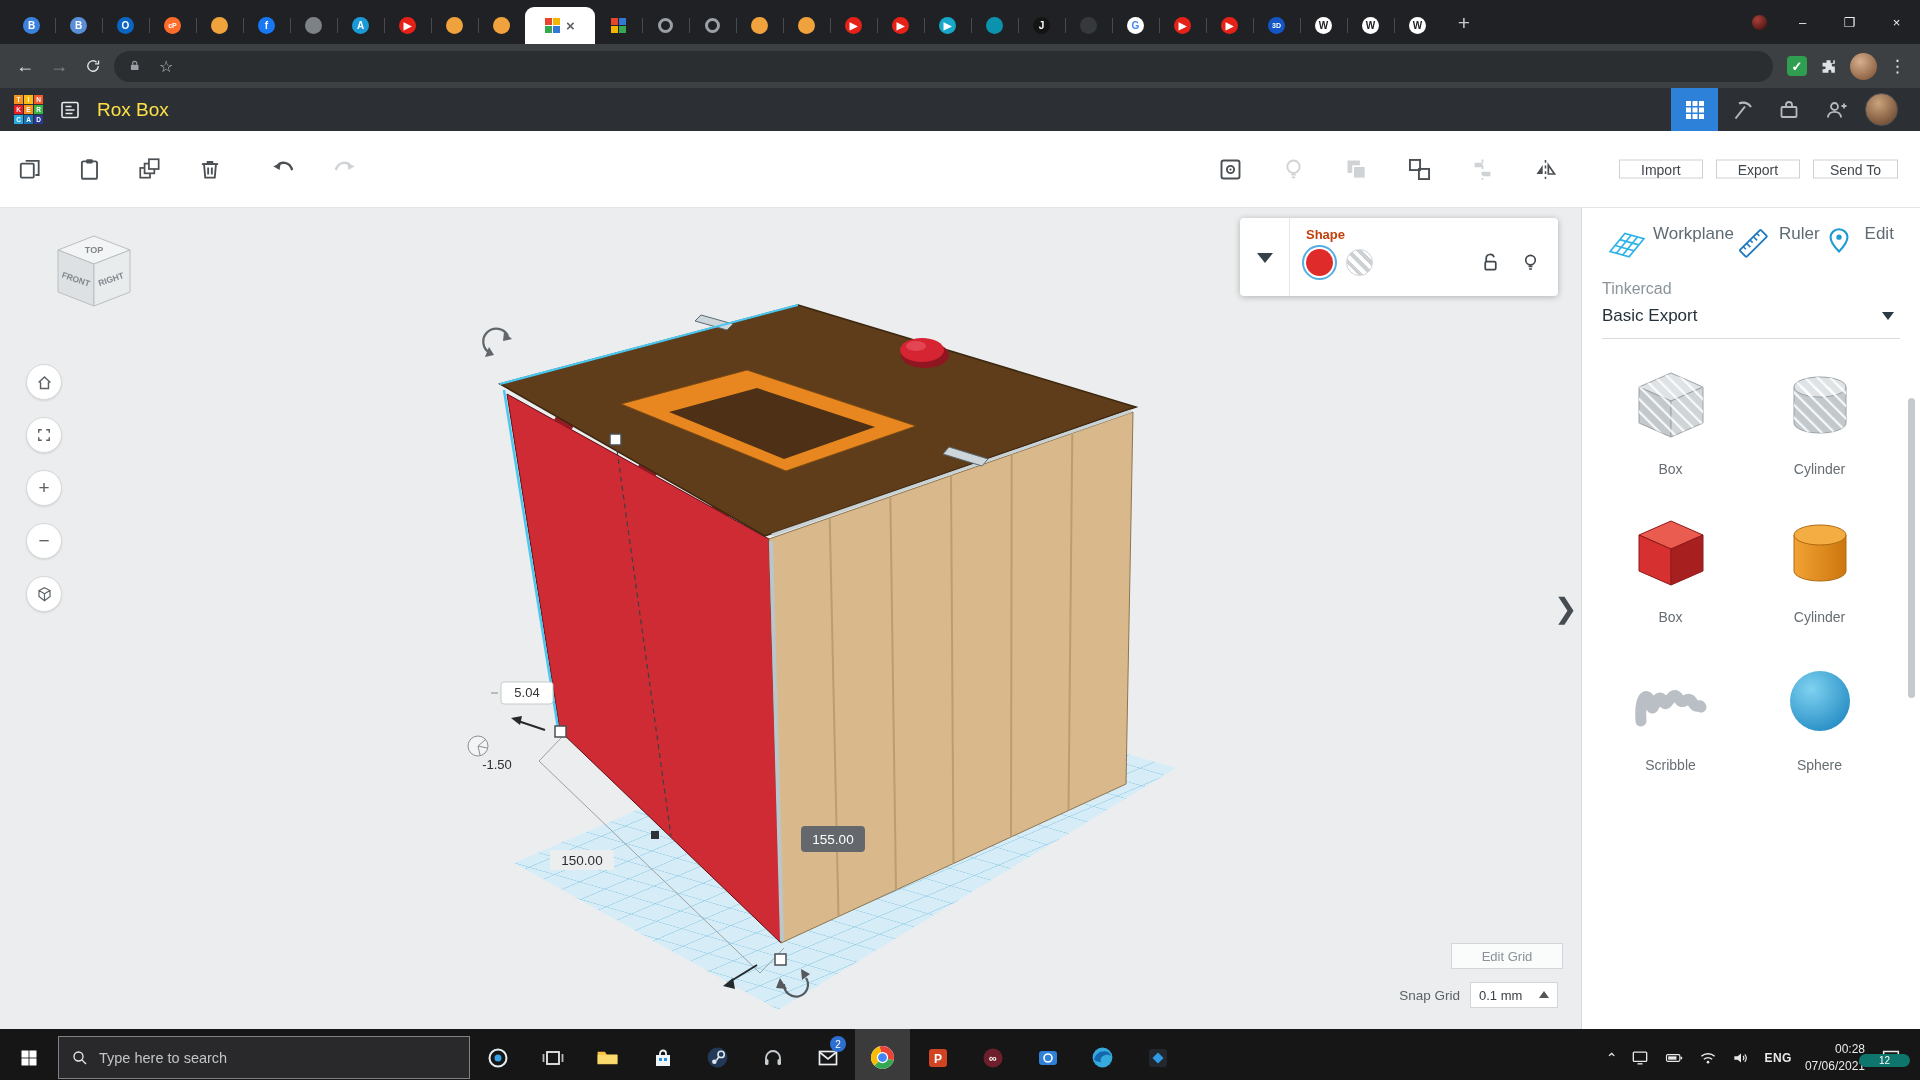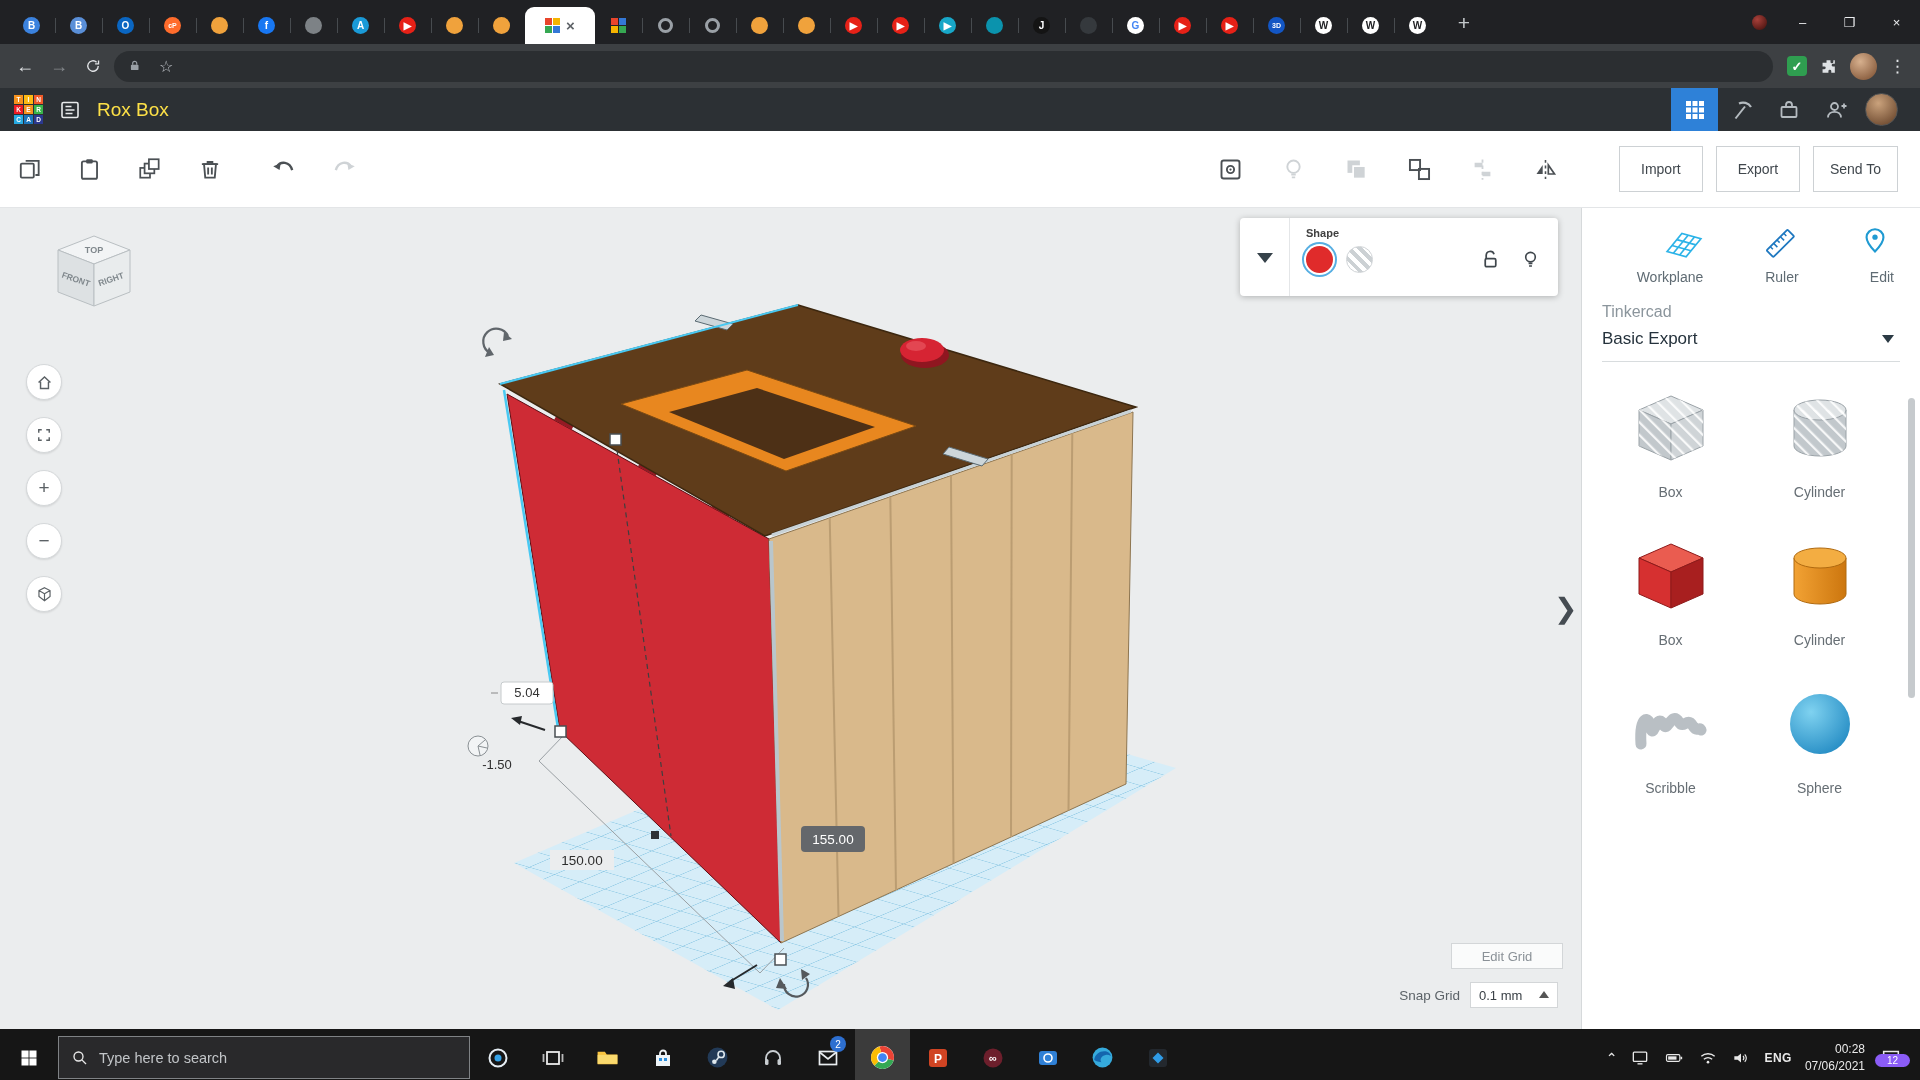--- a/index.html
+++ b/index.html
@@ -43,49 +43,49 @@
 .tc-btn{width:47px;height:43px;display:flex;align-items:center;justify-content:center}
 .tc-btn.blue{background:#2e81d8}
 .avatar-lg{width:33px;height:33px;border-radius:50%;background:radial-gradient(circle at 40% 30%,#caa27c,#5d3a22);margin:0 8px 0 6px;border:1px solid #555}
 
 
 .edit-toolbar{height:77px;background:#fff;position:relative;display:flex;align-items:center;border-bottom:1px solid #e3e5e7}
 .tg-left{display:flex;align-items:center;gap:28px;padding-left:14px}
 .tool-btn{width:32px;height:32px;display:flex;align-items:center;justify-content:center}
 .tg-mid{position:absolute;left:1214px;top:0;height:100%;display:flex;align-items:center;gap:31px}
 .tb-buttons{position:absolute;right:22px;top:50%;transform:translateY(-50%);display:flex;gap:13px}
-.tb-btn{height:46px;min-width:84px;padding:0 16px;background:#fff;border:1px solid #cdd1d4;color:#40474d;font-size:14px;display:flex;align-items:center;justify-content:center}
+.tb-btn{height:19px;min-width:84px;padding:0 16px;background:#fff;border:1px solid #cdd1d4;color:#40474d;font-size:14px;display:flex;align-items:center;justify-content:center}
 
 
 .workspace{display:flex;height:821px}
 .canvas-area{position:relative;width:1582px;height:821px;background:#ebedee;border-right:1px solid #d6d9db;overflow:hidden}
 .scene{position:absolute;left:0;top:0}
 .right-panel{position:relative;width:338px;height:821px;background:#fff}
 .viewcube{position:absolute;left:44px;top:22px}
 .vc-controls{position:absolute;left:26px;top:156px;display:flex;flex-direction:column;gap:17px}
 .vc-btn{width:36px;height:36px;border-radius:50%;background:#fff;border:1px solid #d5d8da;box-shadow:0 1px 2px rgba(0,0,0,.1);display:flex;align-items:center;justify-content:center;color:#5b6165;font-size:19px}
 .shape-panel{position:absolute;left:1240px;top:10px;width:318px;height:78px;background:#fff;border-radius:4px;box-shadow:0 1px 6px rgba(0,0,0,.25);display:flex}
 .sp-caret{width:50px;border-right:1px solid #e4e6e8;display:flex;align-items:center;justify-content:center}
 .caret-down{width:0;height:0;border:8px solid transparent;border-top:10px solid #36424a;margin-top:9px}
 .sp-body{flex:1;padding:9px 16px 0;display:flex;flex-direction:column}
-.sp-title{font-size:11px;font-weight:bold;color:#404040;margin-bottom:7px}
+.sp-title{font-size:13px;font-weight:bold;color:#c2410c;margin-bottom:7px}
 .sp-row{display:flex;align-items:center;gap:13px}
 .swatch-red{width:27px;height:27px;border-radius:50%;background:#e02b2b;box-shadow:0 0 0 2px #fff,0 0 0 4px #56aee2}
 .swatch-striped{width:27px;height:27px;border-radius:50%;background:repeating-linear-gradient(45deg,#ccd1d4 0 4px,#fff 4px 8px);border:1px solid #cfd3d6}
 .sp-icons{margin-left:auto;display:flex;gap:17px;align-items:center}
 .panel-collapse{position:absolute;left:1554px;top:384px;font-size:28px;color:#454c52}
 .edit-grid-btn{position:absolute;left:1451px;top:735px;width:112px;height:26px;border:1px solid #d3d6d8;background:#fafbfb;color:#8a9197;font-size:13px;display:flex;align-items:center;justify-content:center}
 .snap-row{position:absolute;left:1320px;top:774px;width:238px;display:flex;align-items:center;justify-content:flex-end;gap:10px}
 .snap-label{font-size:13.5px;color:#5c6368}
 .snap-dd{width:88px;height:26px;background:#fff;border:1px solid #d3d6d8;display:flex;align-items:center;justify-content:space-between;padding:0 8px;font-size:13px;color:#3a4046}
 .caret-up{width:0;height:0;border:5px solid transparent;border-bottom:7px solid #555;margin-top:-7px}
 
 
 .rp-tools{display:flex;padding:16px 26px 6px}
-.rp-tool{flex:1;display:flex;flex-direction:column;align-items:flex-end;gap:7px;font-size:14px;color:#5f6b73}
+.rp-tool{flex:1;display:flex;flex-direction:row;align-items:flex-start;gap:7px;font-size:17px;color:#5f6b73}
 .rp-lib{padding:12px 20px 0}
 .rp-lib-label{font-size:16px;color:#8b959c}
 .rp-dd{display:flex;align-items:center;padding:7px 6px 12px 0;border-bottom:1px solid #d8dcde}
 .rp-dd-value{flex:1;font-size:17px;color:#25323c}
 .dd-caret{width:0;height:0;border:6px solid transparent;border-top:8px solid #2b3a44;margin-top:7px}
 .rp-shapes{display:grid;grid-template-columns:1fr 1fr;row-gap:34px;column-gap:8px;padding:24px 30px 0 18px}
 .shape-tile{display:flex;flex-direction:column;align-items:center;gap:6px}
 .shape-tile .lbl{font-size:14px;color:#666e74}
 .rp-scroll{position:absolute;right:5px;top:190px;width:7px;height:300px;border-radius:4px;background:#c6cacd}
 
@@ -97,21 +97,21 @@
 .tb-search input::placeholder{color:#c2c5c8}
 #apps{display:flex;align-items:stretch}
 .tb-app{width:55px;display:flex;align-items:center;justify-content:center;position:relative}
 .tb-app.active{background:#3b3b3b;box-shadow:inset 0 -2px 0 #76b9ed}
 .app-badge{position:absolute;top:7px;right:9px;min-width:16px;height:16px;border-radius:8px;background:#2d6fd0;color:#fff;font-size:10px;display:flex;align-items:center;justify-content:center;padding:0 4px}
 .tray{margin-left:auto;display:flex;align-items:center;gap:13px;padding-right:10px}
 .tray-chevron{color:#e8e8e8;font-size:14px}
 .tray-lang{color:#eaeaea;font-size:12px;letter-spacing:.5px;font-weight:bold}
 .tray-clock{color:#eaeaea;font-size:12px;text-align:right;line-height:1.4}
 .tray-notif{position:relative;display:flex;align-items:center;padding:0 8px 0 2px}
-.notif-badge{position:absolute;right:0;bottom:2px;background:#8b5cf6;color:#fff;font-size:10px;border-radius:8px;padding:1px 12px}
+.notif-badge{position:absolute;right:0;bottom:2px;background:#0f766e;color:#fff;font-size:10px;border-radius:8px;padding:1px 20px}
 </style>
 </head>
 <body>
 
 <svg width="0" height="0" style="position:absolute" aria-hidden="true">
 <defs>
 <pattern id="hatch" width="9" height="9" patternUnits="userSpaceOnUse" patternTransform="rotate(-45)">
         <path d="M0 0V9" stroke="#ffffff" stroke-width="4.5" opacity="0.85"></path>
       </pattern>
 <pattern id="wpgrid" width="1" height="1" patternUnits="userSpaceOnUse" patternTransform="matrix(24,-10.3,25.2,7.3,700,640)">

